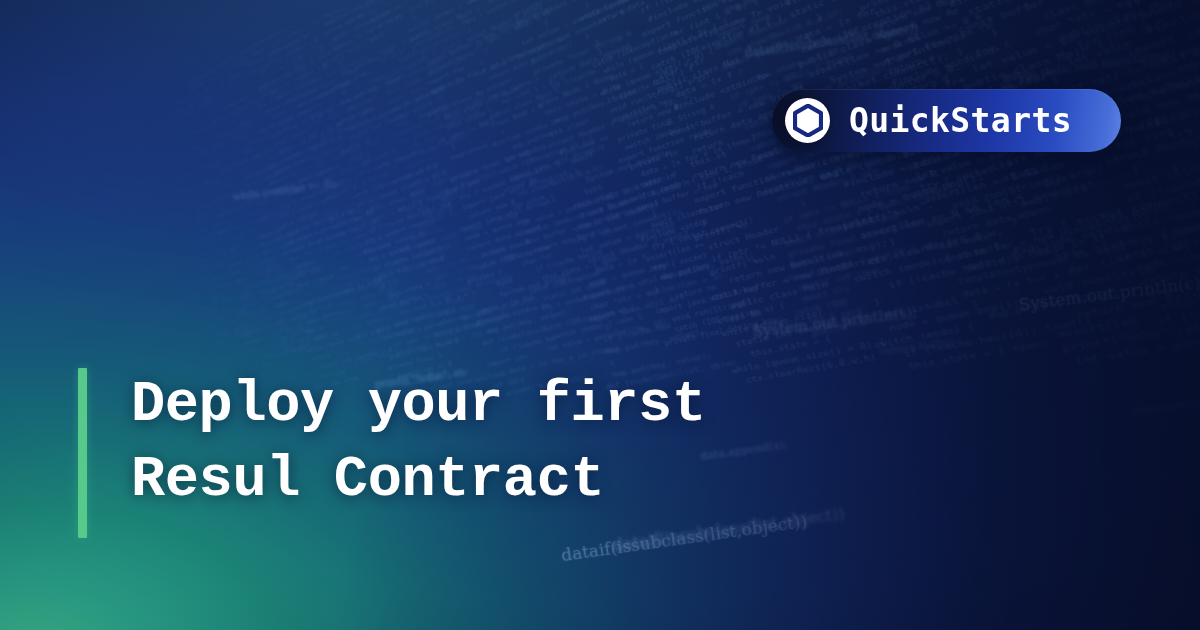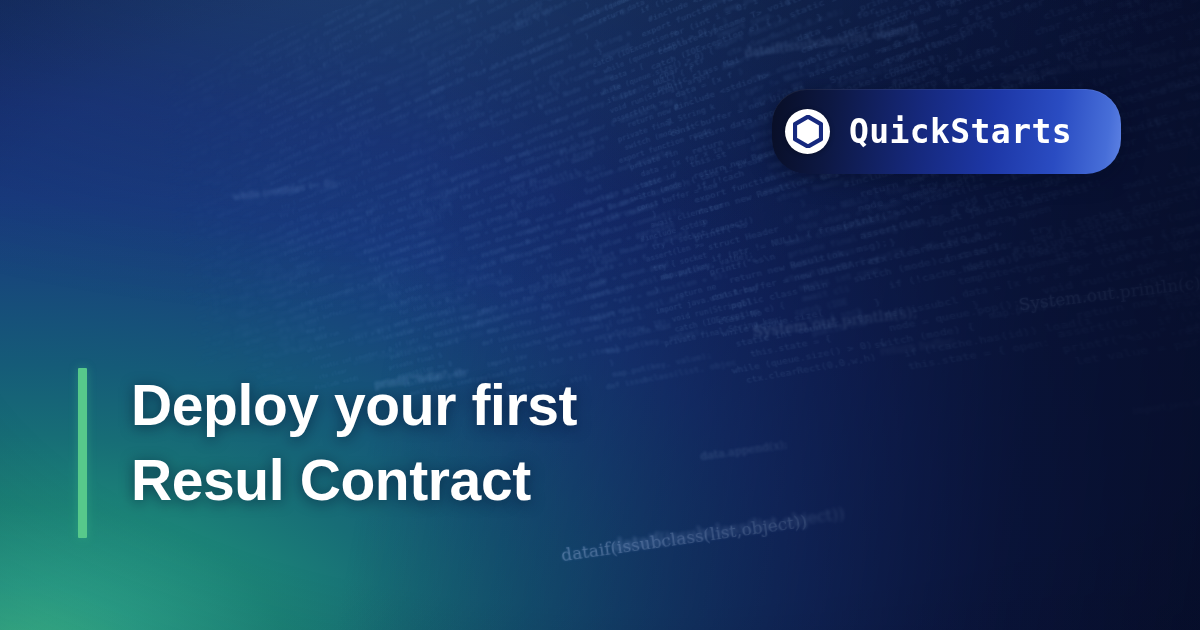--- a/index.html
+++ b/index.html
@@ -75,20 +75,21 @@
     text-shadow:0 0 3px rgba(120,175,255,0.5);
     pointer-events:none;
   }
 
   
   .headline-wrap{
     position:absolute;
     left:78px; top:368px;
     display:flex; align-items:stretch; gap:0;
     z-index:6;
+    font-family:Liberation Mono, monospace;
   }
   .accent-bar{
     width:9px;
     min-height:170px;
     background:#57C98B;
     border-radius:1px;
     box-shadow:0 0 10px rgba(70,200,140,0.35);
     flex:none;
   }
   .headline{
@@ -100,21 +101,21 @@
     letter-spacing:-0.4px;
     text-shadow:0 2px 14px rgba(4,14,44,0.55);
     white-space:nowrap;
   }
   .headline .ln{ display:block; }
 
   
   .badge{
     position:absolute;
     left:772px; top:89px;
-    width:349px; height:85px;
+    width:349px; height:63px;
     border-radius:35px;
     display:flex; align-items:center;
     padding-left:13px;
     background:linear-gradient(97deg,#070d24 0%, #0c1740 16%, #132croll 0%, #16297e 42%, #1c35a2 62%, #2546bd 80%, #3f66d6 94%, #5b80e2 100%);
     background:linear-gradient(97deg,#080e26 0%, #0d1843 17%, #16297e 43%, #1d37a6 63%, #2a4cc2 81%, #476ed8 95%, #5f83e4 100%);
     box-shadow:0 4px 22px rgba(4,10,34,0.55), inset 0 1px 0 rgba(255,255,255,0.07);
     z-index:7;
   }
   .badge-logo{
     width:45px; height:45px; flex:none;

